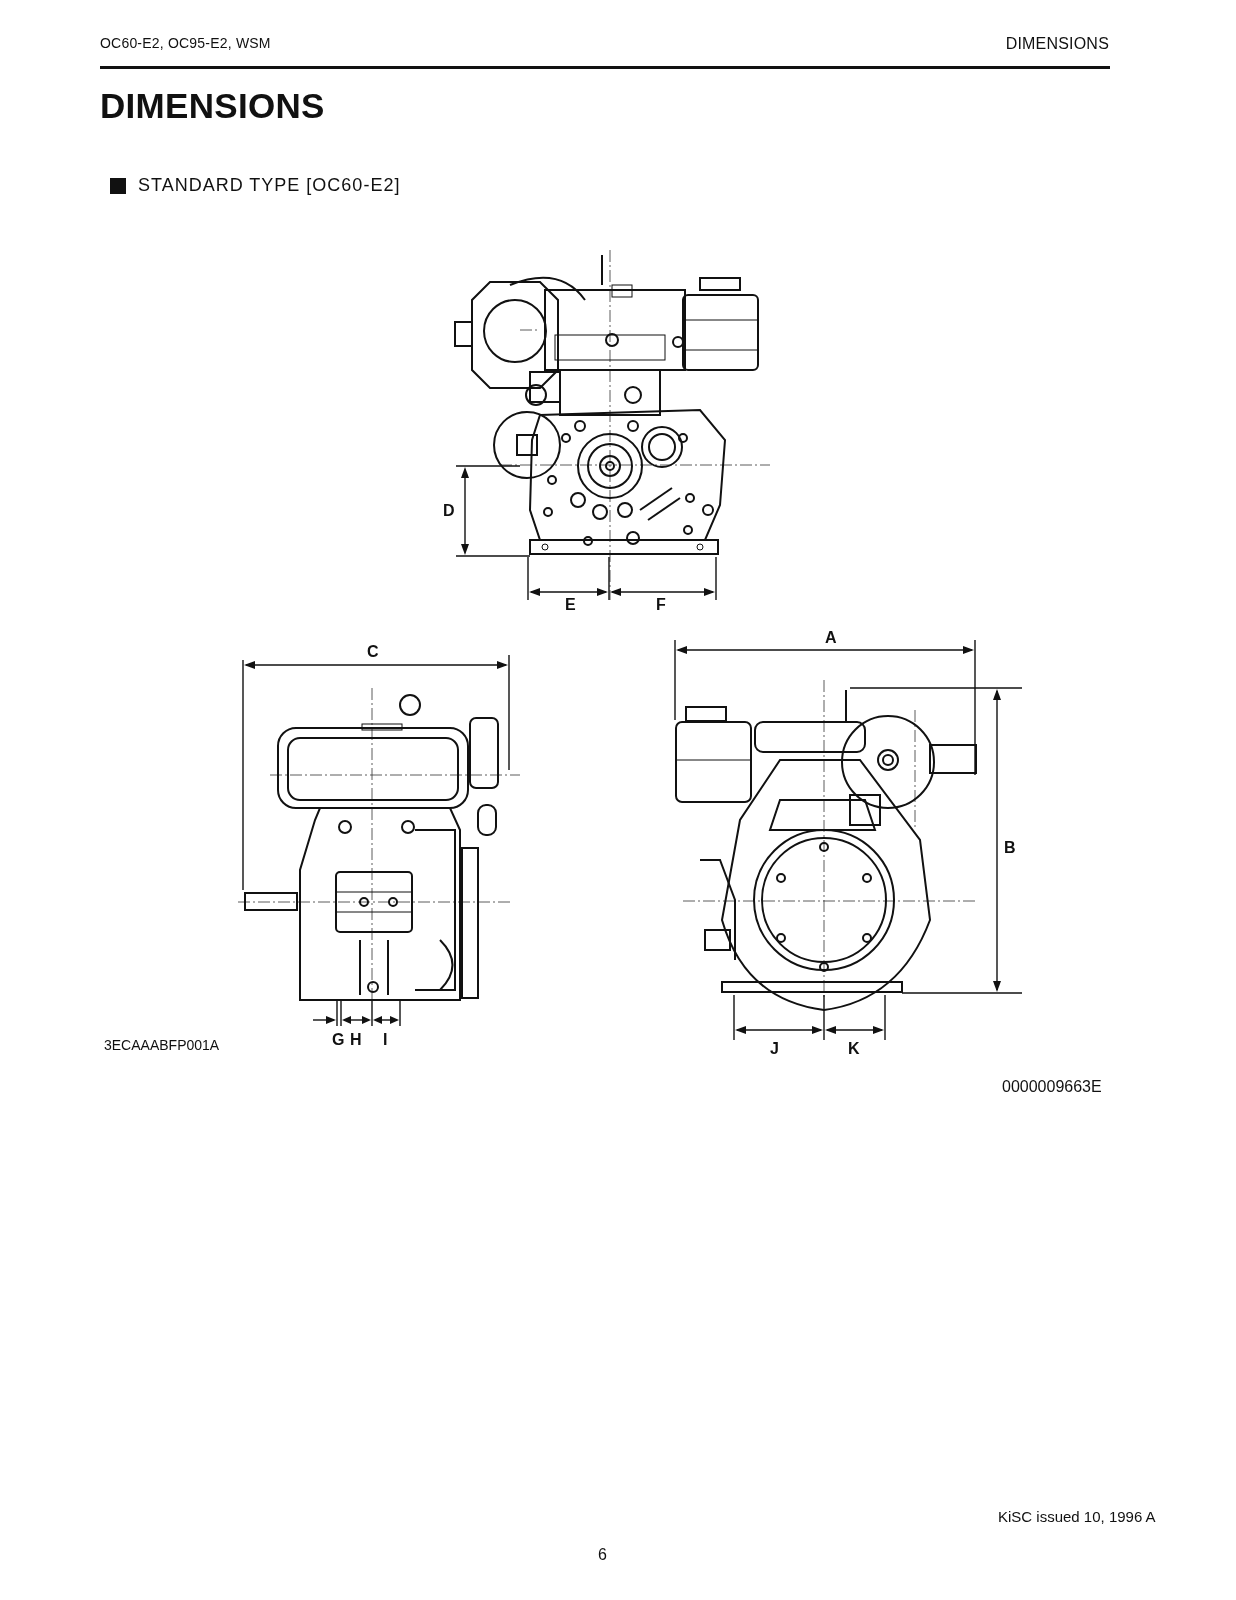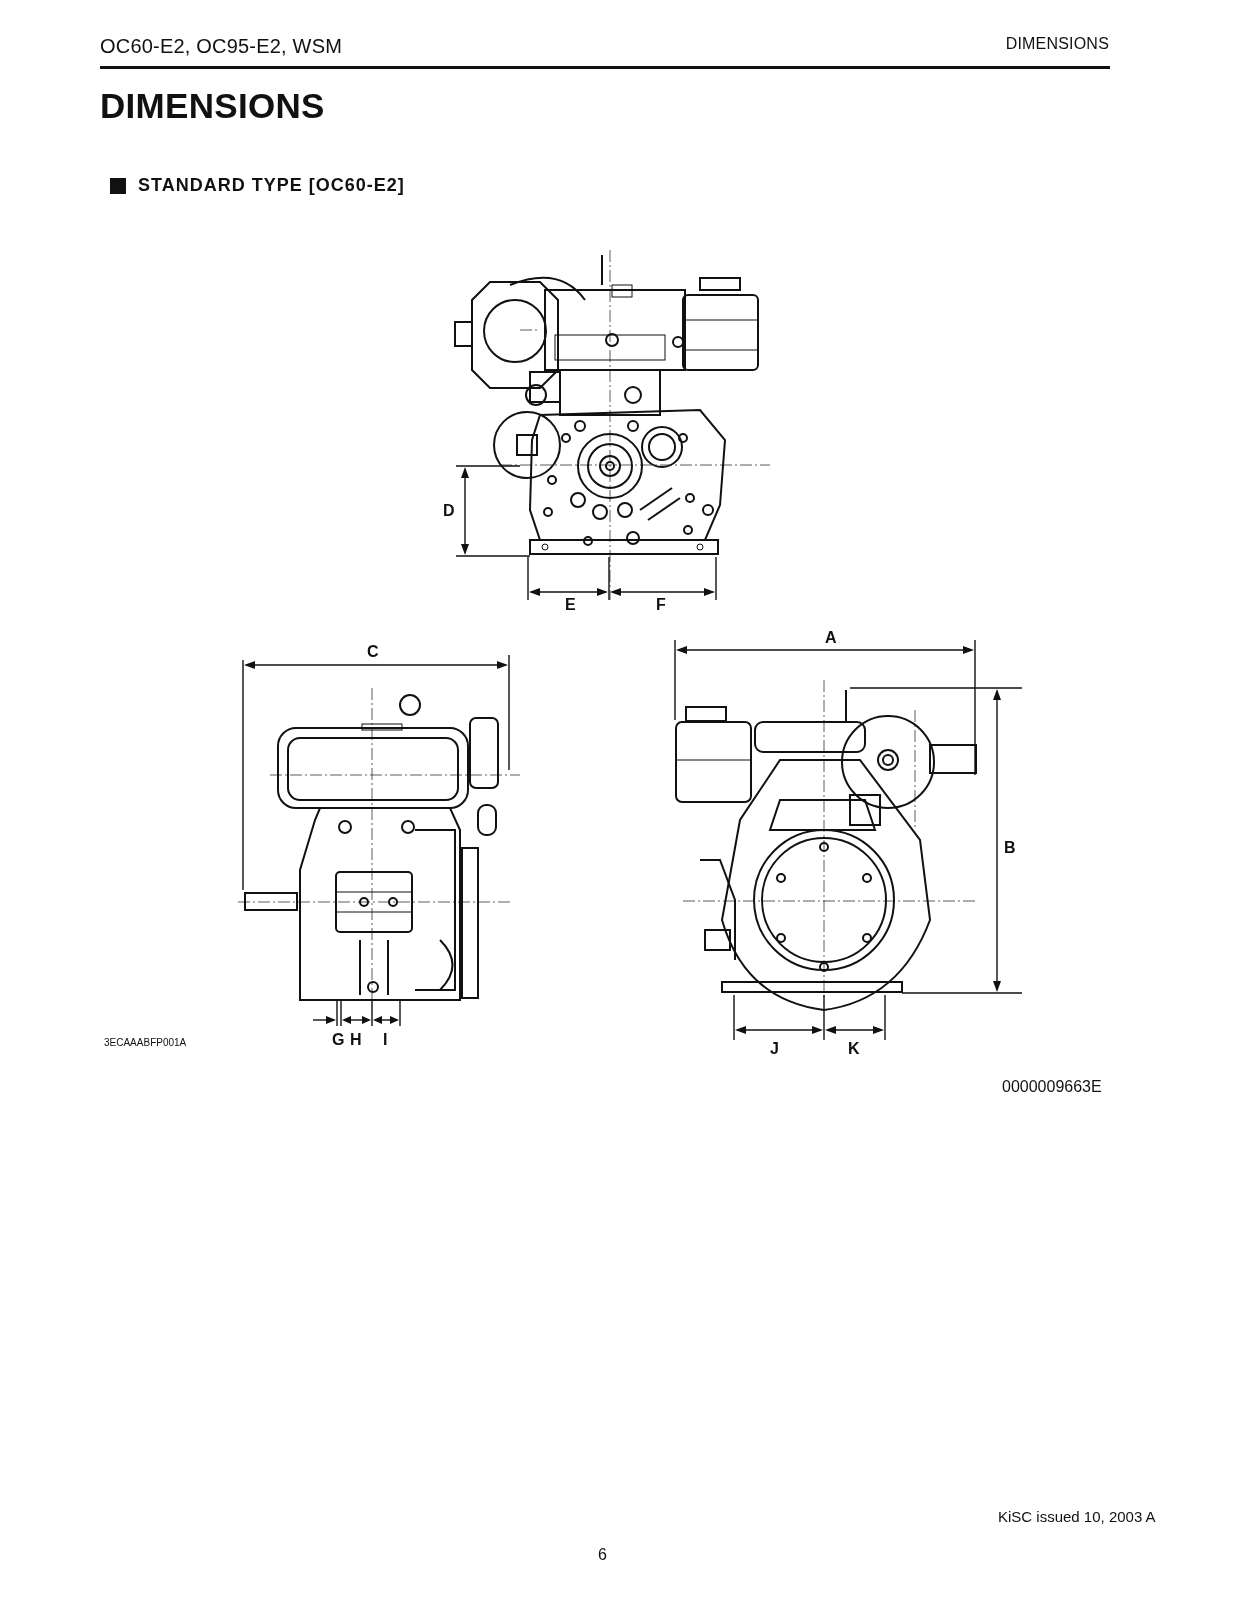--- a/index.html
+++ b/index.html
@@ -1,24 +1,24 @@
 <!DOCTYPE html>
 <html><head>
 <meta charset="utf-8">
 <style>
   html, body { margin:0; padding:0; background:#ffffff; }
   body { width:1236px; height:1600px; position:relative; overflow:hidden; font-family:"Liberation Sans", sans-serif; color:#111; }
   .abs { position:absolute; }
-  .hdr-left { left:100px; top:35px; font-size:20px; letter-spacing:0.2px;text-align:right; }
+  .hdr-left { left:100px; top:35px; font-size:14px; letter-spacing:0.2px;text-align:right; }
   .hdr-right { right:127px; top:35px; font-size:16px; letter-spacing:0.2px; }
   .hdr-rule { left:100px; top:66px; width:1010px; height:3px; background:#111; }
   .page-title { left:100px; top:86px; font-size:35px; font-weight:bold; letter-spacing:0.3px; }
-  .section { left:110px; top:175px; font-size:18px; font-weight:bold; letter-spacing:1px; display:flex; align-items:center; }
+  .section { left:110px; top:175px; font-size:18px; font-weight:normal; letter-spacing:1px; display:flex; align-items:center; }
   .section .sq { width:16px; height:16px; background:#111; margin-right:12px; display:inline-block; }
-  .fig-code-left { left:104px; top:1037px; font-size:10px; }
+  .fig-code-left { left:104px; top:1037px; font-size:14px; }
   .fig-code-right { left:1002px; top:1078px; font-size:16px; }
   .page-num { left:598px; top:1546px; font-size:16px; }
   .issued { left:998px; top:1508px; font-size:15px; }
   svg text { font-family:"Liberation Sans", sans-serif; font-weight:bold; font-size:16px; fill:#111; }
   .ln { stroke:#111; fill:none; stroke-width:2; }
   .thin { stroke:#111; fill:none; stroke-width:1; }
   .ctr { stroke:#333; fill:none; stroke-width:0.8; stroke-dasharray:12 3 2 3; }
   .dim { stroke:#111; stroke-width:1.4; fill:none; }
 </style>
 </head>
@@ -229,13 +229,13 @@
   <text x="825" y="643">A</text>
   <text x="1004" y="853">B</text>
   <text x="770" y="1054">J</text>
   <text x="848" y="1054">K</text>
 </svg>
 
 <div class="abs fig-code-left">3ECAAABFP001A</div>
 <div class="abs fig-code-right">0000009663E</div>
 
 <div class="abs page-num">6</div>
-<div class="abs issued">KiSC issued 10, 2003 A</div>
+<div class="abs issued">KiSC issued 10, 1996 A</div>
 
 </body></html>

